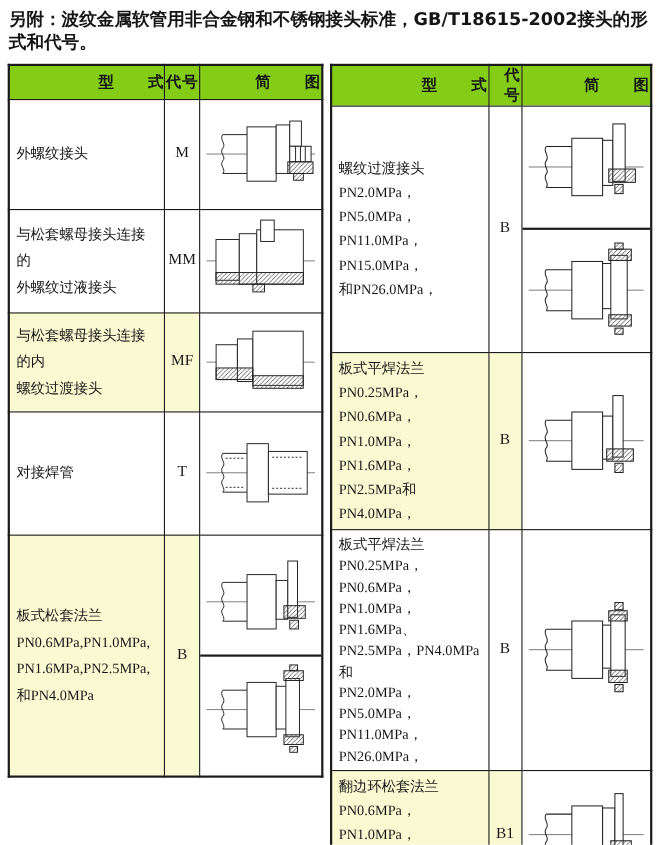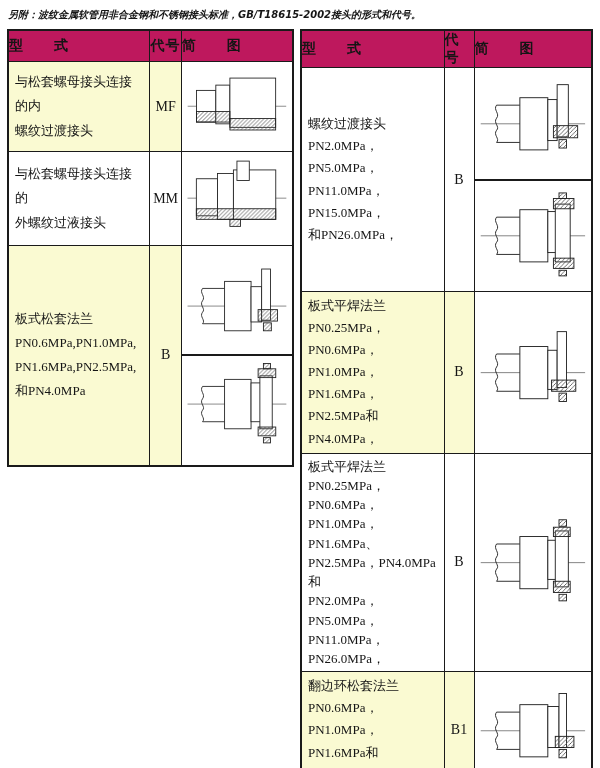--- a/index.html
+++ b/index.html
@@ -3,33 +3,32 @@
 <meta charset="utf-8">
 <style>
   html,body{margin:0;padding:0;}
   body{
     width:600px;height:768px;box-sizing:border-box;
     padding:6px 7px;background:#ffffff;color:#151515;
     font-family:"Liberation Serif","DejaVu Serif",serif;
   }
   .title{
     font-family:"DejaVu Sans","Liberation Sans",sans-serif;
-    font-weight:bold;font-size:10px;line-height:1.3;
+    font-weight:bold;font-size:16px;line-height:1.3;
     margin:2px 0 8px 1px;
-    font-style:italic;
   }
   .wrap{display:flex;gap:6px;align-items:flex-start;}
   table{
     border-collapse:collapse;table-layout:fixed;
     border:2px solid #1a1a1a;background:#fff;
   }
   td,th{border:1.5px solid #1a1a1a;vertical-align:middle;padding:0;}
   th{
-    background:#be185d;font-size:14px;font-weight:bold;
-    height:30px;text-align:left;letter-spacing:1px;
+    background:#84cc16;font-size:14px;font-weight:bold;
+    height:30px;text-align:right;letter-spacing:1px;
   }
   .type{
     font-size:13px;line-height:1.7;padding:3px 6px;
     white-space:pre-line;text-align:left;
   }
   .t-left .type{line-height:1.85;}
   .code{text-align:center;font-size:14px;}
   .hl{background:#fafad2;}
   .diagcell{padding:0;background:#fff;}
   .diag{display:flex;align-items:center;justify-content:center;overflow:hidden;}
@@ -56,51 +55,94 @@
         <col style="width:141px">
         <col style="width:31px">
         <col style="width:111px">
       </colgroup>
     <tbody>
       <tr>
         <th>型　　式</th>
         <th>代号</th>
         <th>简　　图</th>
       </tr>
-      <tr style="height:90px">
-        <td class="type hl">与松套螺母接头连接的内
-螺纹过渡接头</td>
-        <td class="code hl">MF</td>
-        <td class="diagcell">
-          <div class="diag" style="height:88px">
-              <svg viewBox="0 0 120 96" preserveAspectRatio="xMidYMid meet">
-                <line x1="4" y1="48" x2="116" y2="48" stroke="#444" stroke-width="0.7"></line>
-                <rect x="14" y="30" width="22" height="36" fill="#fff" stroke="#222" stroke-width="1"></rect>
-                <rect x="36" y="24" width="16" height="44" fill="#fff" stroke="#222" stroke-width="1"></rect>
-                <rect x="52" y="16" width="52" height="56" fill="#fff" stroke="#222" stroke-width="1"></rect>
-                <rect x="14" y="54" width="38" height="12" fill="url(#hp)" stroke="#222" stroke-width="1"></rect>
-                <rect x="52" y="62" width="52" height="13" fill="url(#hp)" stroke="#222" stroke-width="1"></rect>
+      <tr style="height:100px">
+        <td class="type">外螺纹接头</td>
+        <td class="code">M</td>
+        <td class="diagcell">
+          <div class="diag" style="height:98px">
+              <svg viewBox="0 0 120 96" preserveAspectRatio="xMidYMid meet">
+                <line x1="4" y1="48" x2="116" y2="48" stroke="#444" stroke-width="0.7"></line>
+                <path d="M21,28 c-4,5 4,9 0,14 c-4,5 4,9 0,13 c-4,5 4,9 0,13" fill="none" stroke="#222"></path>
+                <line x1="21" y1="28" x2="46" y2="28" stroke="#222" stroke-width="1"></line>
+                <line x1="21" y1="68" x2="46" y2="68" stroke="#222" stroke-width="1"></line>
+                <rect x="46" y="20" width="30" height="56" fill="#fff" stroke="#222" stroke-width="1"></rect>
+                <rect x="76" y="18" width="14" height="50" fill="#fff" stroke="#222" stroke-width="1"></rect>
+                <rect x="90" y="14" width="12" height="26" fill="#fff" stroke="#222" stroke-width="1"></rect>
+                <rect x="90" y="40" width="22" height="16" fill="#fff" stroke="#222" stroke-width="1"></rect>
+                <line x1="96" y1="40" x2="96" y2="56" stroke="#222" stroke-width="1"></line>
+                <line x1="101" y1="40" x2="101" y2="56" stroke="#222" stroke-width="1"></line>
+                <line x1="106" y1="40" x2="106" y2="56" stroke="#222" stroke-width="1"></line>
+                <rect x="88" y="56" width="26" height="12" fill="url(#hp)" stroke="#222" stroke-width="1"></rect>
+                <rect x="94" y="68" width="10" height="7" fill="url(#hp)" stroke="#222" stroke-width="1"></rect>
               </svg>
             </div>
         </td>
       </tr>
       <tr style="height:94px">
         <td class="type">与松套螺母接头连接的
 外螺纹过液接头</td>
         <td class="code">MM</td>
         <td class="diagcell">
           <div class="diag" style="height:92px">
               <svg viewBox="0 0 120 96" preserveAspectRatio="xMidYMid meet">
                 <line x1="4" y1="48" x2="116" y2="48" stroke="#444" stroke-width="0.7"></line>
                 <rect x="14" y="26" width="24" height="42" fill="#fff" stroke="#222" stroke-width="1"></rect>
                 <rect x="38" y="20" width="18" height="52" fill="#fff" stroke="#222" stroke-width="1"></rect>
                 <rect x="56" y="16" width="48" height="56" fill="#fff" stroke="#222" stroke-width="1"></rect>
                 <rect x="60" y="6" width="14" height="22" fill="#fff" stroke="#222" stroke-width="1"></rect>
                 <rect x="14" y="60" width="90" height="12" fill="url(#hp)" stroke="#222" stroke-width="1"></rect>
                 <rect x="52" y="72" width="12" height="8" fill="url(#hp)" stroke="#222" stroke-width="1"></rect>
+              </svg>
+            </div>
+        </td>
+      </tr>
+      <tr style="height:90px">
+        <td class="type hl">与松套螺母接头连接的内
+螺纹过渡接头</td>
+        <td class="code hl">MF</td>
+        <td class="diagcell">
+          <div class="diag" style="height:88px">
+              <svg viewBox="0 0 120 96" preserveAspectRatio="xMidYMid meet">
+                <line x1="4" y1="48" x2="116" y2="48" stroke="#444" stroke-width="0.7"></line>
+                <rect x="14" y="30" width="22" height="36" fill="#fff" stroke="#222" stroke-width="1"></rect>
+                <rect x="36" y="24" width="16" height="44" fill="#fff" stroke="#222" stroke-width="1"></rect>
+                <rect x="52" y="16" width="52" height="56" fill="#fff" stroke="#222" stroke-width="1"></rect>
+                <rect x="14" y="54" width="38" height="12" fill="url(#hp)" stroke="#222" stroke-width="1"></rect>
+                <rect x="52" y="62" width="52" height="13" fill="url(#hp)" stroke="#222" stroke-width="1"></rect>
+              </svg>
+            </div>
+        </td>
+      </tr>
+      <tr style="height:112px">
+        <td class="type">对接焊管</td>
+        <td class="code">T</td>
+        <td class="diagcell">
+          <div class="diag" style="height:110px">
+              <svg viewBox="0 0 120 96" preserveAspectRatio="xMidYMid meet">
+                <line x1="4" y1="48" x2="116" y2="48" stroke="#444" stroke-width="0.7"></line>
+                <path d="M21,28 c-4,5 4,9 0,14 c-4,5 4,9 0,13 c-4,5 4,9 0,13" fill="none" stroke="#222"></path>
+                <line x1="21" y1="28" x2="46" y2="28" stroke="#222" stroke-width="1"></line>
+                <line x1="21" y1="68" x2="46" y2="68" stroke="#222" stroke-width="1"></line>
+                <line x1="24" y1="33" x2="44" y2="33" stroke="#222" stroke-width="1" stroke-dasharray="2,2"></line>
+                <line x1="24" y1="63" x2="44" y2="63" stroke="#222" stroke-width="1" stroke-dasharray="2,2"></line>
+                <rect x="46" y="18" width="22" height="60" fill="#fff" stroke="#222" stroke-width="1"></rect>
+                <rect x="68" y="26" width="40" height="44" fill="#fff" stroke="#222" stroke-width="1"></rect>
+                <line x1="72" y1="32" x2="104" y2="32" stroke="#222" stroke-width="1" stroke-dasharray="2,2"></line>
+                <line x1="72" y1="64" x2="104" y2="64" stroke="#222" stroke-width="1" stroke-dasharray="2,2"></line>
               </svg>
             </div>
         </td>
       </tr>
       <tr style="height:220px">
         <td class="type hl">板式松套法兰
 PN0.6MPa,PN1.0MPa,
 PN1.6MPa,PN2.5MPa,
 和PN4.0MPa</td>
         <td class="code hl">B</td>

